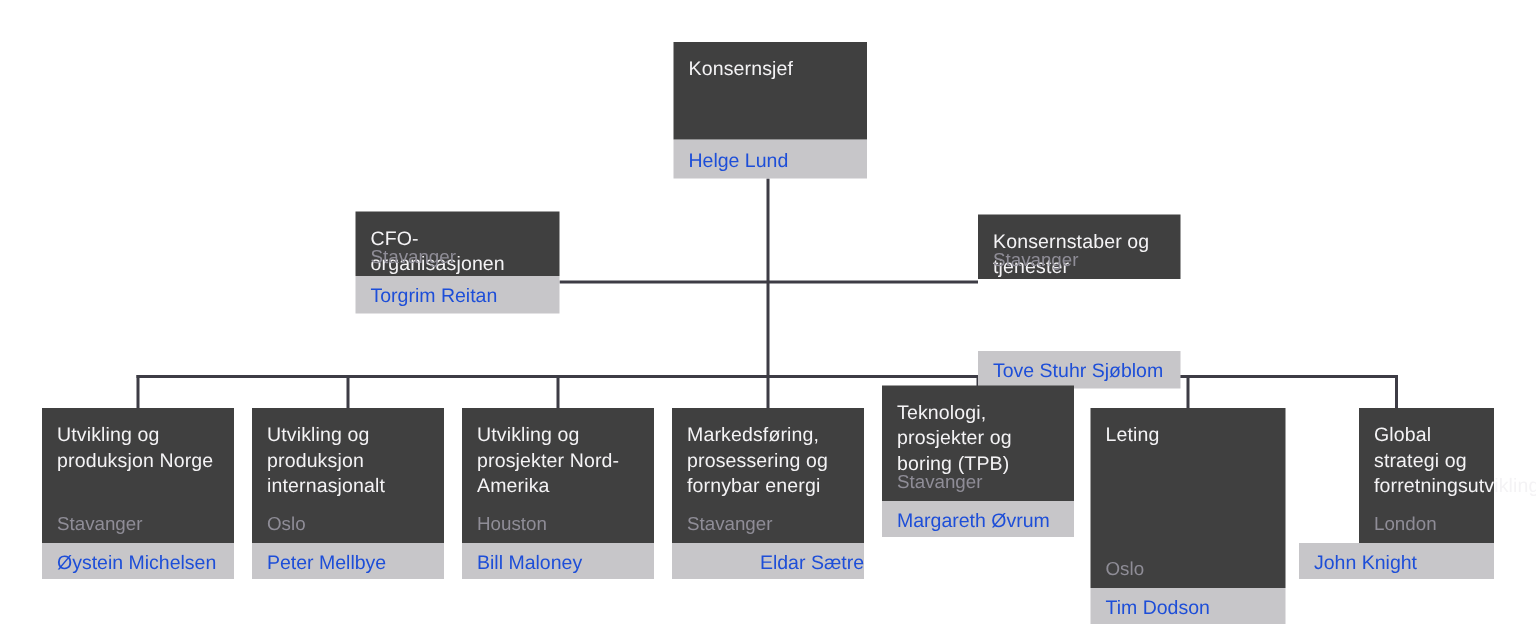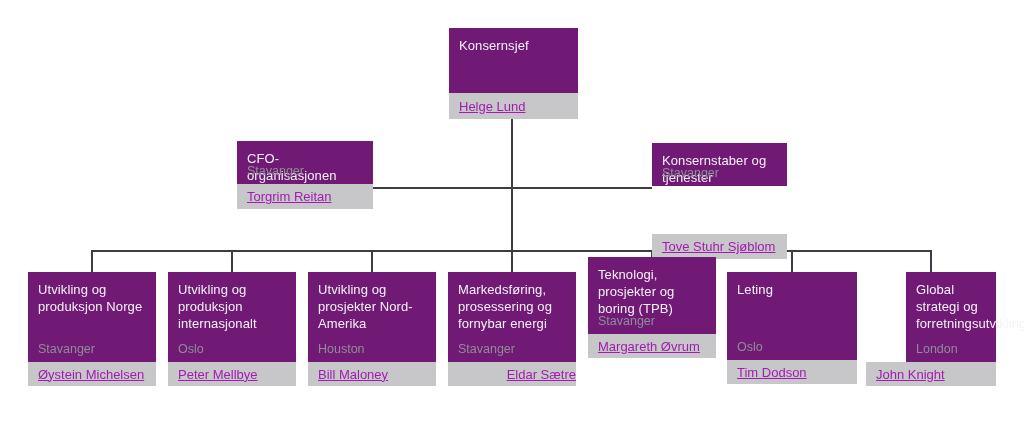--- a/index.html
+++ b/index.html
@@ -15,21 +15,21 @@
     background: #ffffff;
     overflow: hidden;
   }
   .node {
     position: absolute;
     display: flex;
     flex-direction: column;
   }
   .node-main {
     position: relative;
-    background: #701a75;
+    background: #404040;
     flex: 1 1 auto;
   }
   .node-title {
     color: #f4f3f5;
     font-size: 13px;
     line-height: 17px;
     padding: 9px 5px 0 10px;
     letter-spacing: 0.1px;
   }
   .node-location {
@@ -40,25 +40,24 @@
     font-size: 12.5px;
     line-height: 15px;
   }
   .node-footer {
     background: #c7c6c9;
     display: flex;
     align-items: center;
     flex: 0 0 auto;
   }
   .node-name {
-    color: #a21caf;
+    color: #1d4ed8;
     font-size: 13px;
     padding-left: 10px;
     white-space: nowrap;
-    text-decoration: underline;
   }
   .line {
     position: absolute;
     background: #3d3c45;
   }
 </style>
 </head>
 <body>
 
 <div id="orgchart">
@@ -146,21 +145,21 @@
   <div class="node" style="left:588px; top:257px; width:128px; height:101px;">
     <div class="node-main" style="flex-basis:90px;">
       <div class="node-title">Teknologi, prosjekter og boring (TPB)</div>
       <div class="node-location">Stavanger</div>
     </div>
     <div class="node-footer" style="flex-basis:24px;">
       <div class="node-name">Margareth Øvrum</div>
     </div>
   </div>
 
-  <div class="node" style="left:727px; top:272px; width:130px; height:112px;">
+  <div class="node" style="left:727px; top:272px; width:130px; height:144px;">
     <div class="node-main" style="flex-basis:90px;">
       <div class="node-title">Leting</div>
       <div class="node-location">Oslo</div>
     </div>
     <div class="node-footer" style="flex-basis:24px;">
       <div class="node-name">Tim Dodson</div>
     </div>
   </div>
 
   <div class="node" style="left:866px; top:272px; width:130px; height:114px;">

